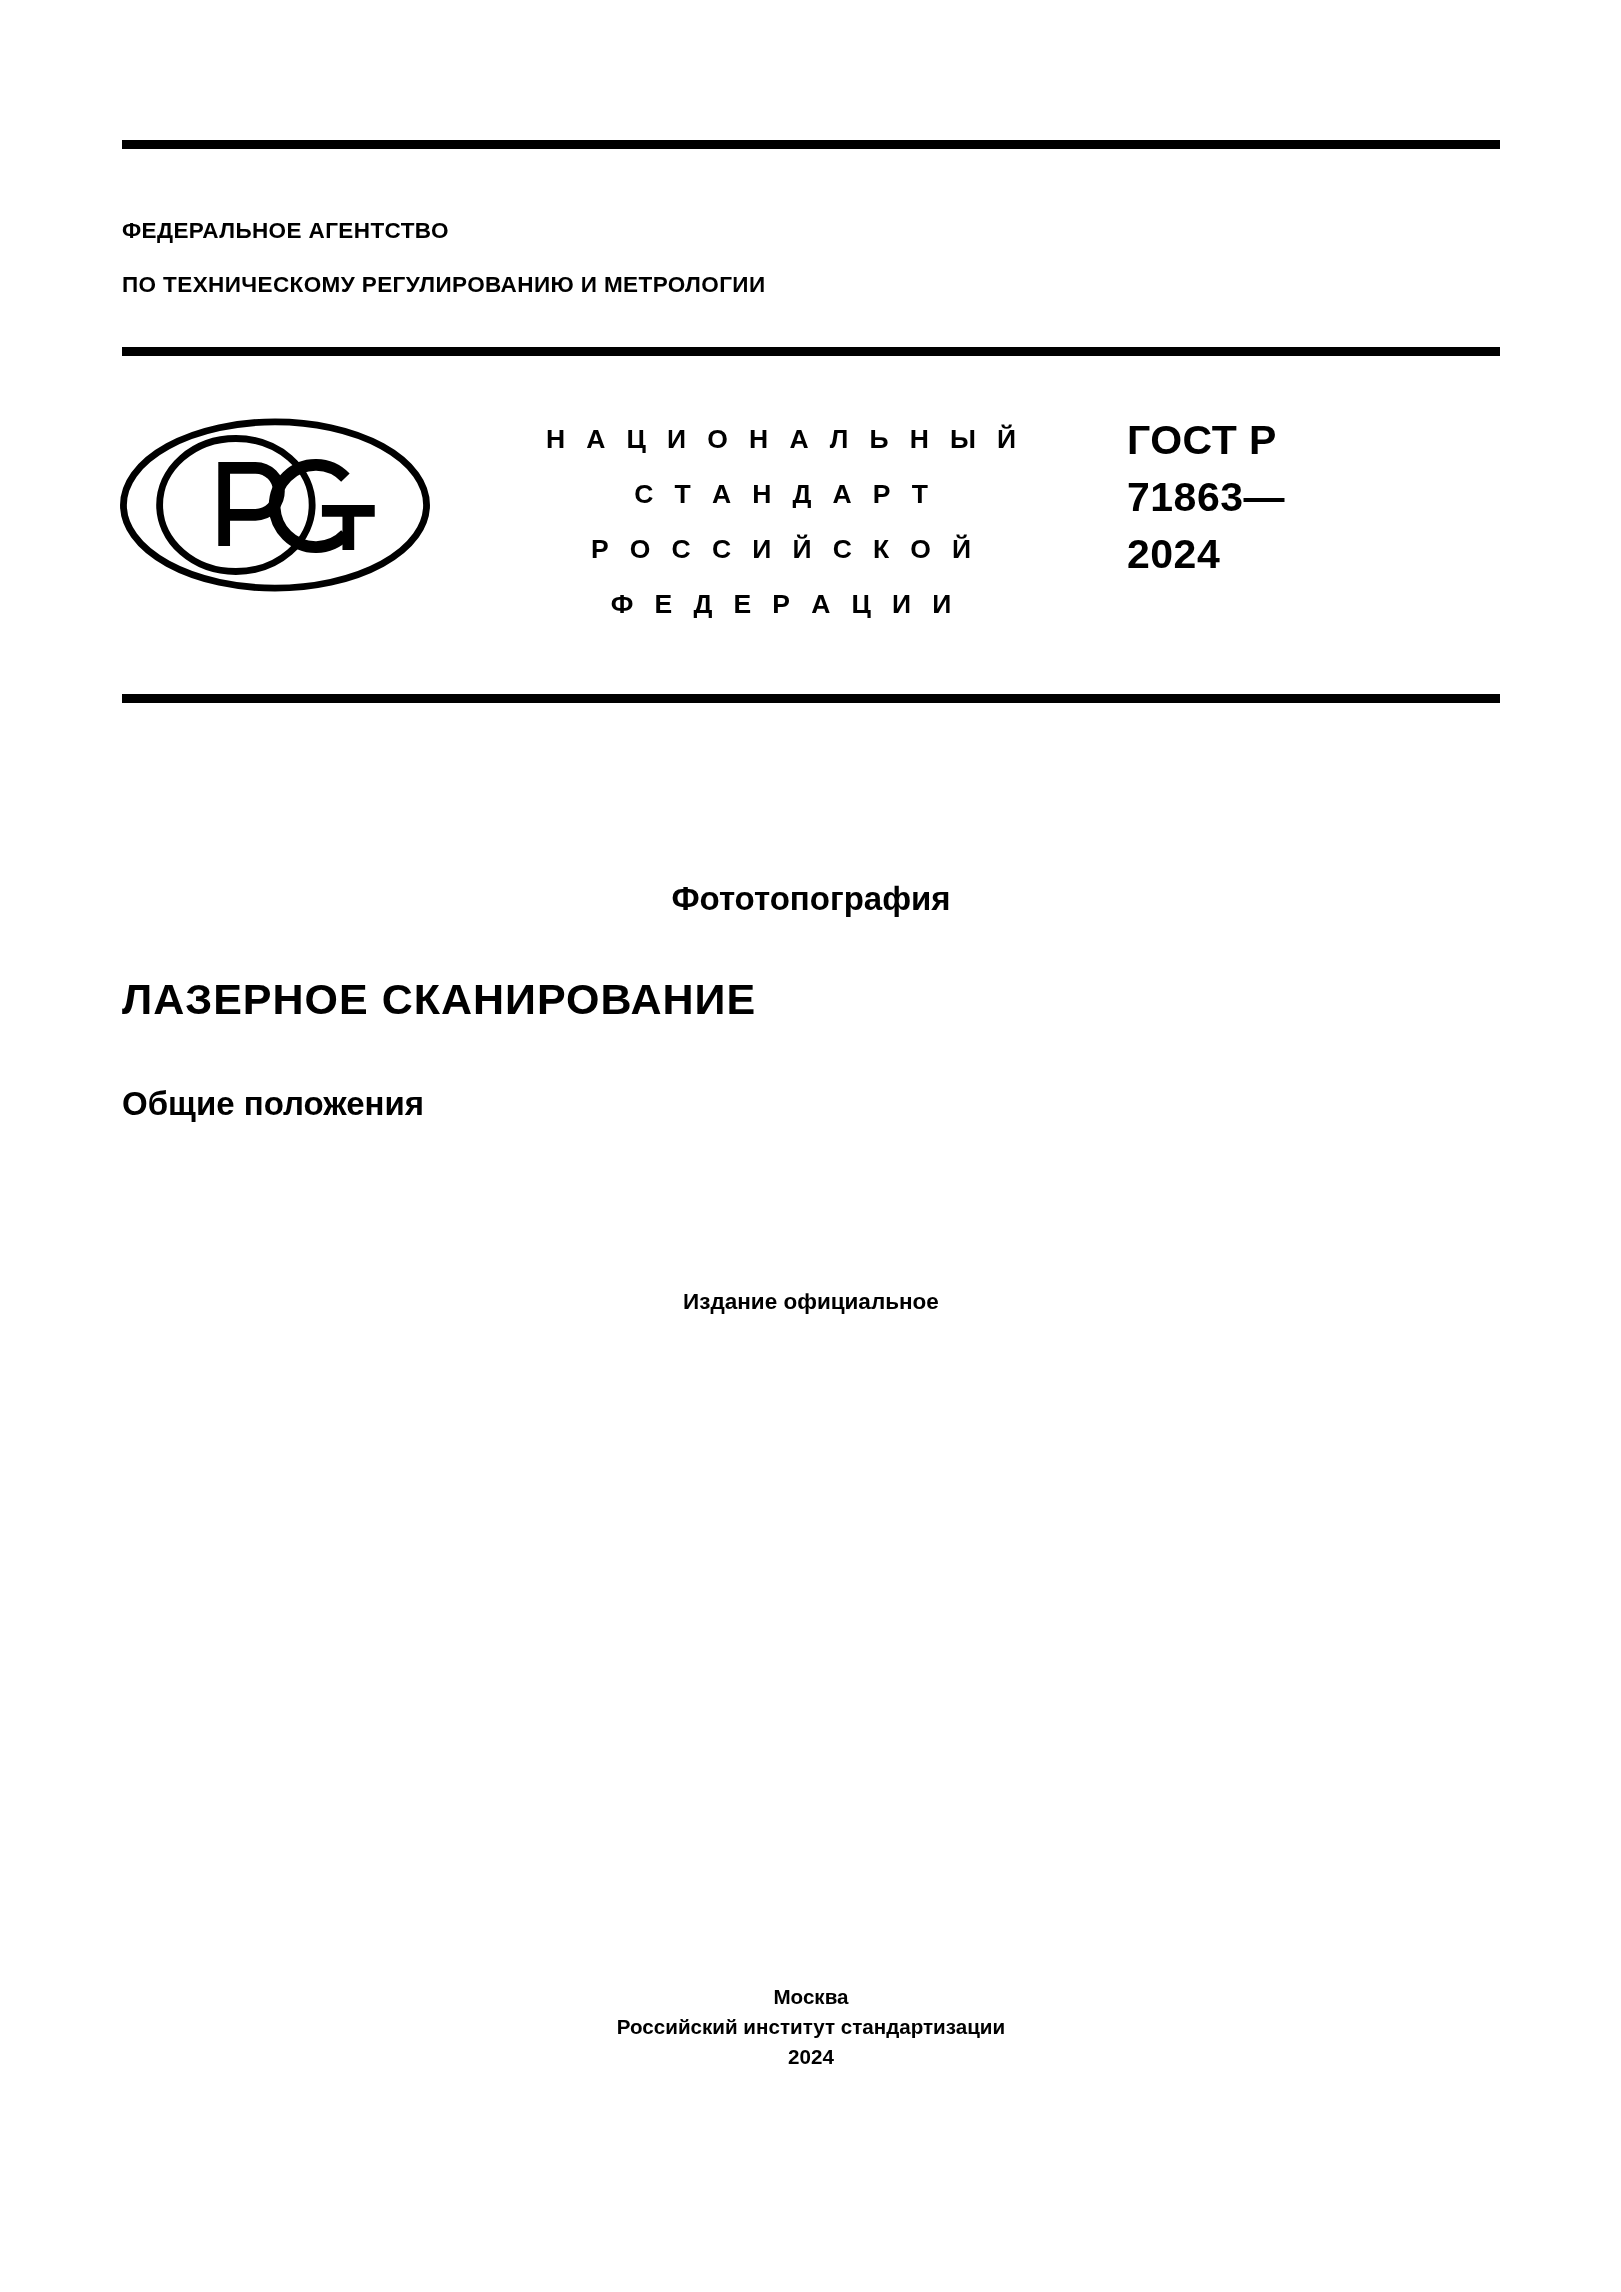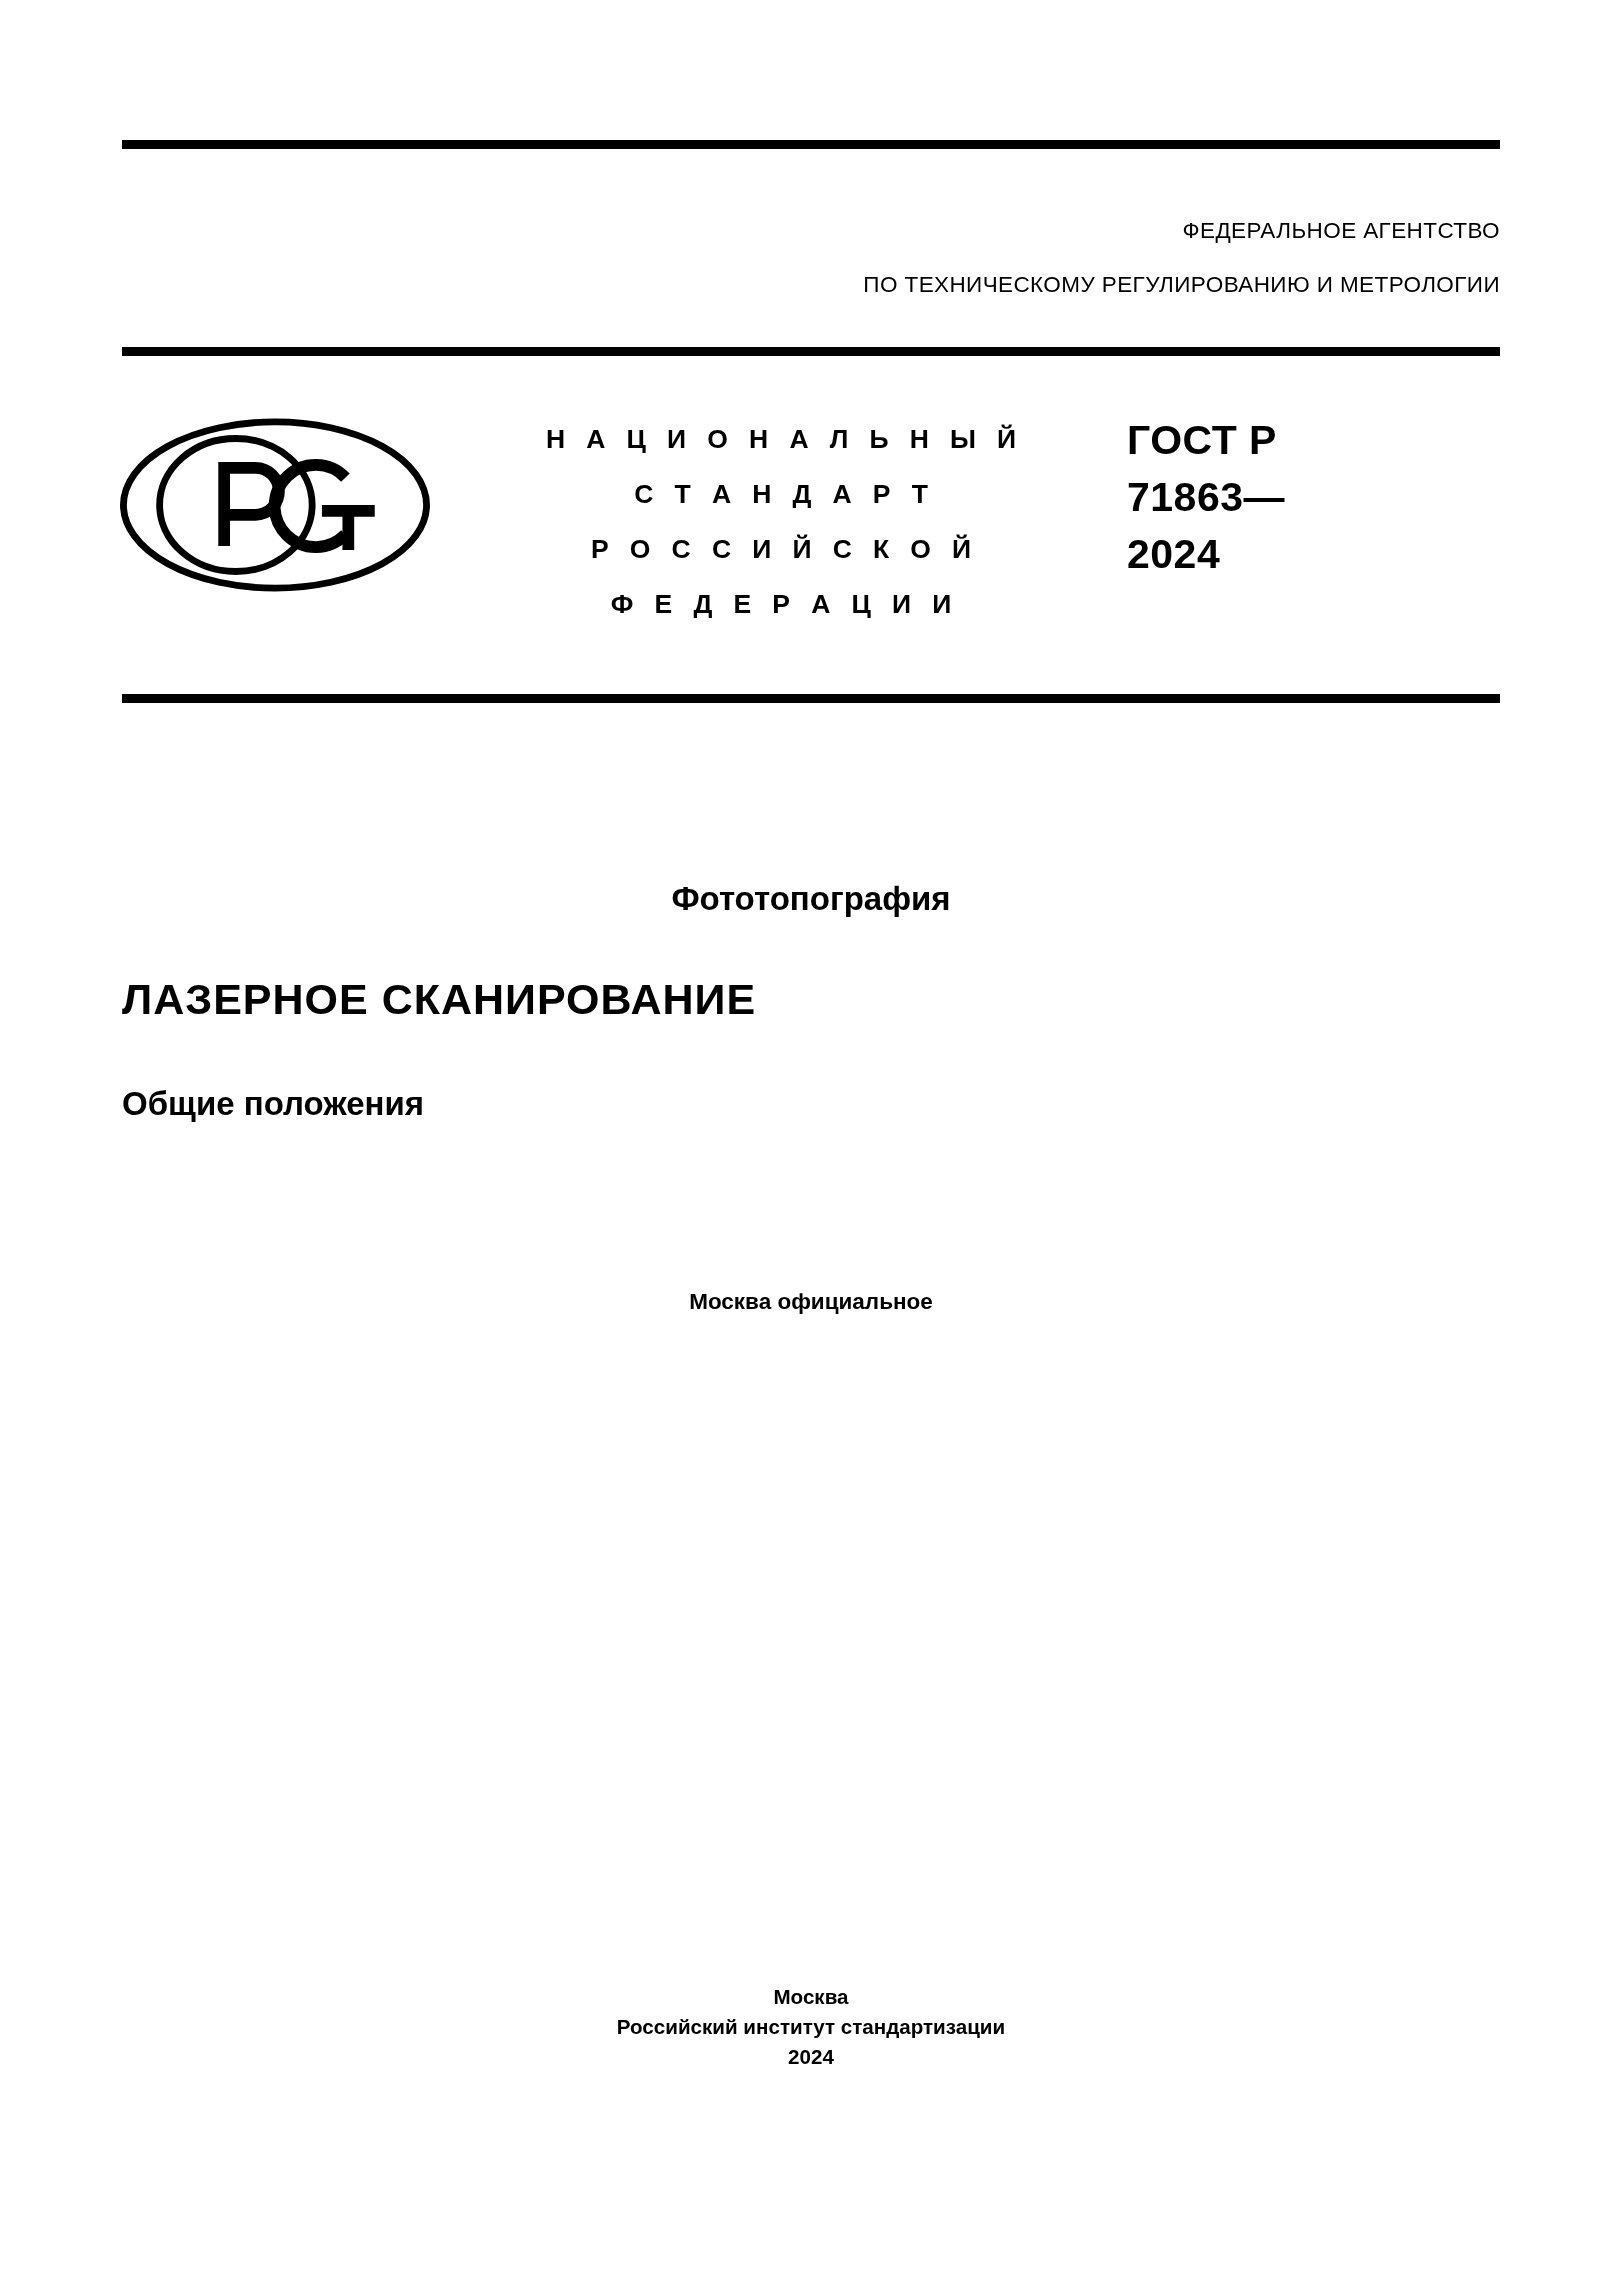--- a/index.html
+++ b/index.html
@@ -32,22 +32,22 @@
     background: #000;
   }
   .rule-top    { top: 140px;  height: 8.8px; }
   .rule-middle { top: 347px;  height: 8.8px; }
   .rule-bottom { top: 694px;  height: 8.8px; }
 
   .agency {
     position: absolute;
     left: 122px;
     width: 1378px;
-    text-align: right;
-    font-weight: normal;
+    text-align: left;
+    font-weight: bold;
     font-size: 22.5px;
     letter-spacing: 0.4px;
   }
   .agency-line1 { top: 218px; }
   .agency-line2 { top: 272px; }
 
   
   .emblem {
     position: absolute;
     left: 118px;
@@ -179,21 +179,21 @@
     <div>71863—</div>
     <div>2024</div>
   </div>
 
   <div class="rule rule-bottom"></div>
 
   <div class="title-sub-top">Фототопография</div>
   <div class="title-main">ЛАЗЕРНОЕ СКАНИРОВАНИЕ</div>
   <div class="title-sub-bottom">Общие положения</div>
 
-  <div class="official">Москва официальное</div>
+  <div class="official">Издание официальное</div>
 
   <div class="imprint">
     <div>Москва</div>
     <div>Российский институт стандартизации</div>
     <div>2024</div>
   </div>
 
 </div>
 
 

